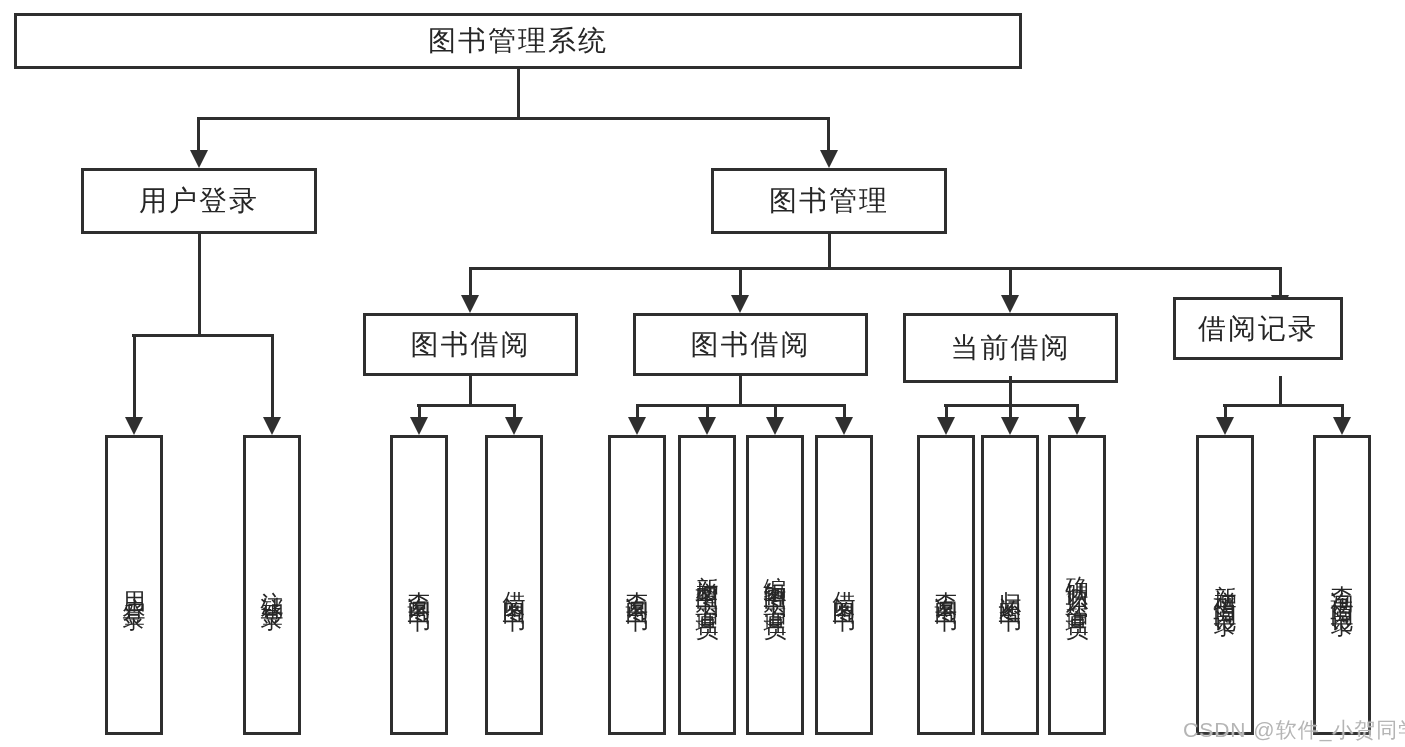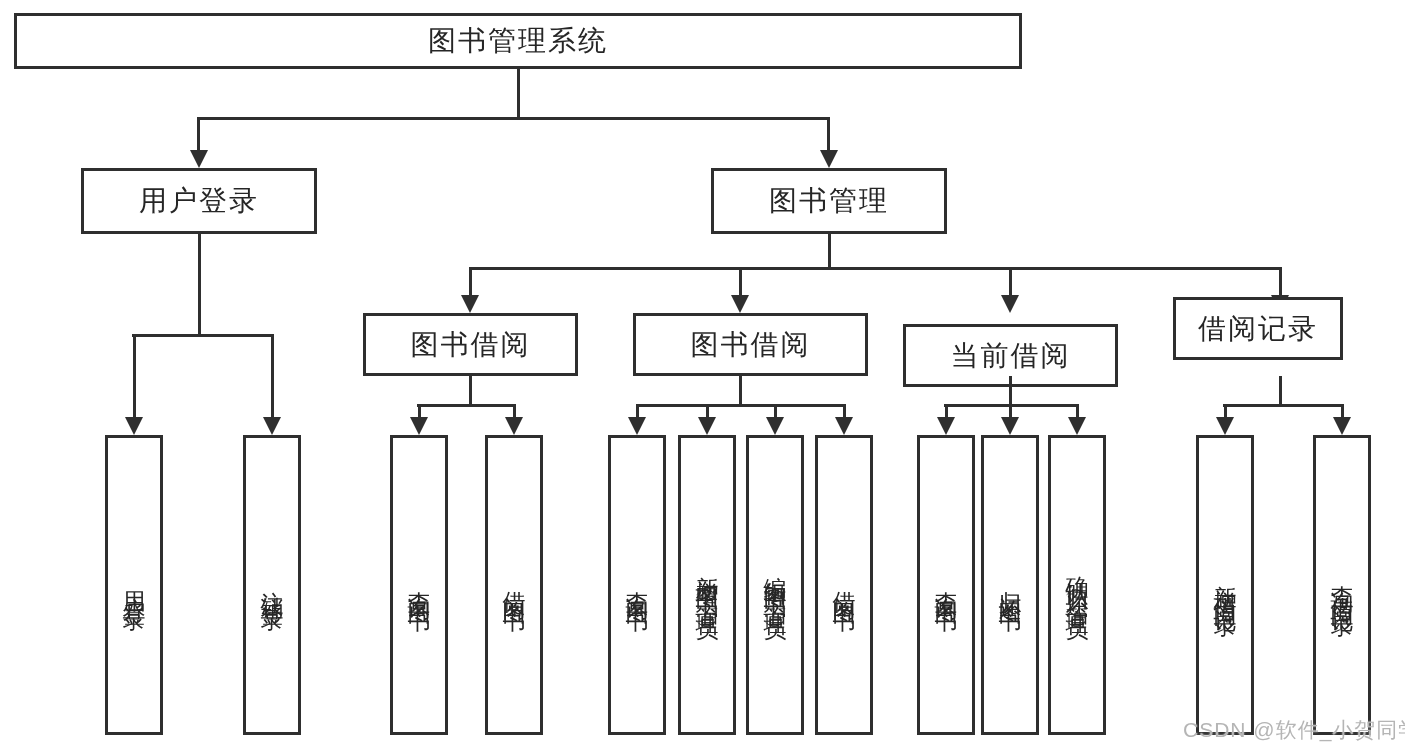--- a/index.html
+++ b/index.html
@@ -95,21 +95,21 @@
   <div class="ar" style="left:461px;top:295px"></div>
   <div class="vl" style="left:739px;top:267px;height:32px"></div>
   <div class="ar" style="left:731px;top:295px"></div>
   <div class="vl" style="left:1009px;top:267px;height:32px"></div>
   <div class="ar" style="left:1001px;top:295px"></div>
   <div class="vl" style="left:1279px;top:267px;height:32px"></div>
   <div class="ar" style="left:1271px;top:295px"></div>
 
   <div class="box" style="left:363px;top:313px;width:215px;height:63px">图书借阅</div>
   <div class="box" style="left:633px;top:313px;width:235px;height:63px">图书借阅</div>
-  <div class="box" style="left:903px;top:324px;width:215px;height:63px">当前借阅</div>
+  <div class="box" style="left:903px;top:313px;width:215px;height:70px">当前借阅</div>
   <div class="box" style="left:1173px;top:297px;width:170px;height:63px">借阅记录</div>
 
   <div class="vl" style="left:469px;top:376px;height:31px"></div>
   <div class="hl" style="left:417px;top:404px;width:99px"></div>
   <div class="vl" style="left:418px;top:404px;height:17px"></div>
   <div class="ar" style="left:410px;top:417px"></div>
   <div class="vl" style="left:513px;top:404px;height:17px"></div>
   <div class="ar" style="left:505px;top:417px"></div>
 
   <div class="vl" style="left:739px;top:376px;height:31px"></div>

